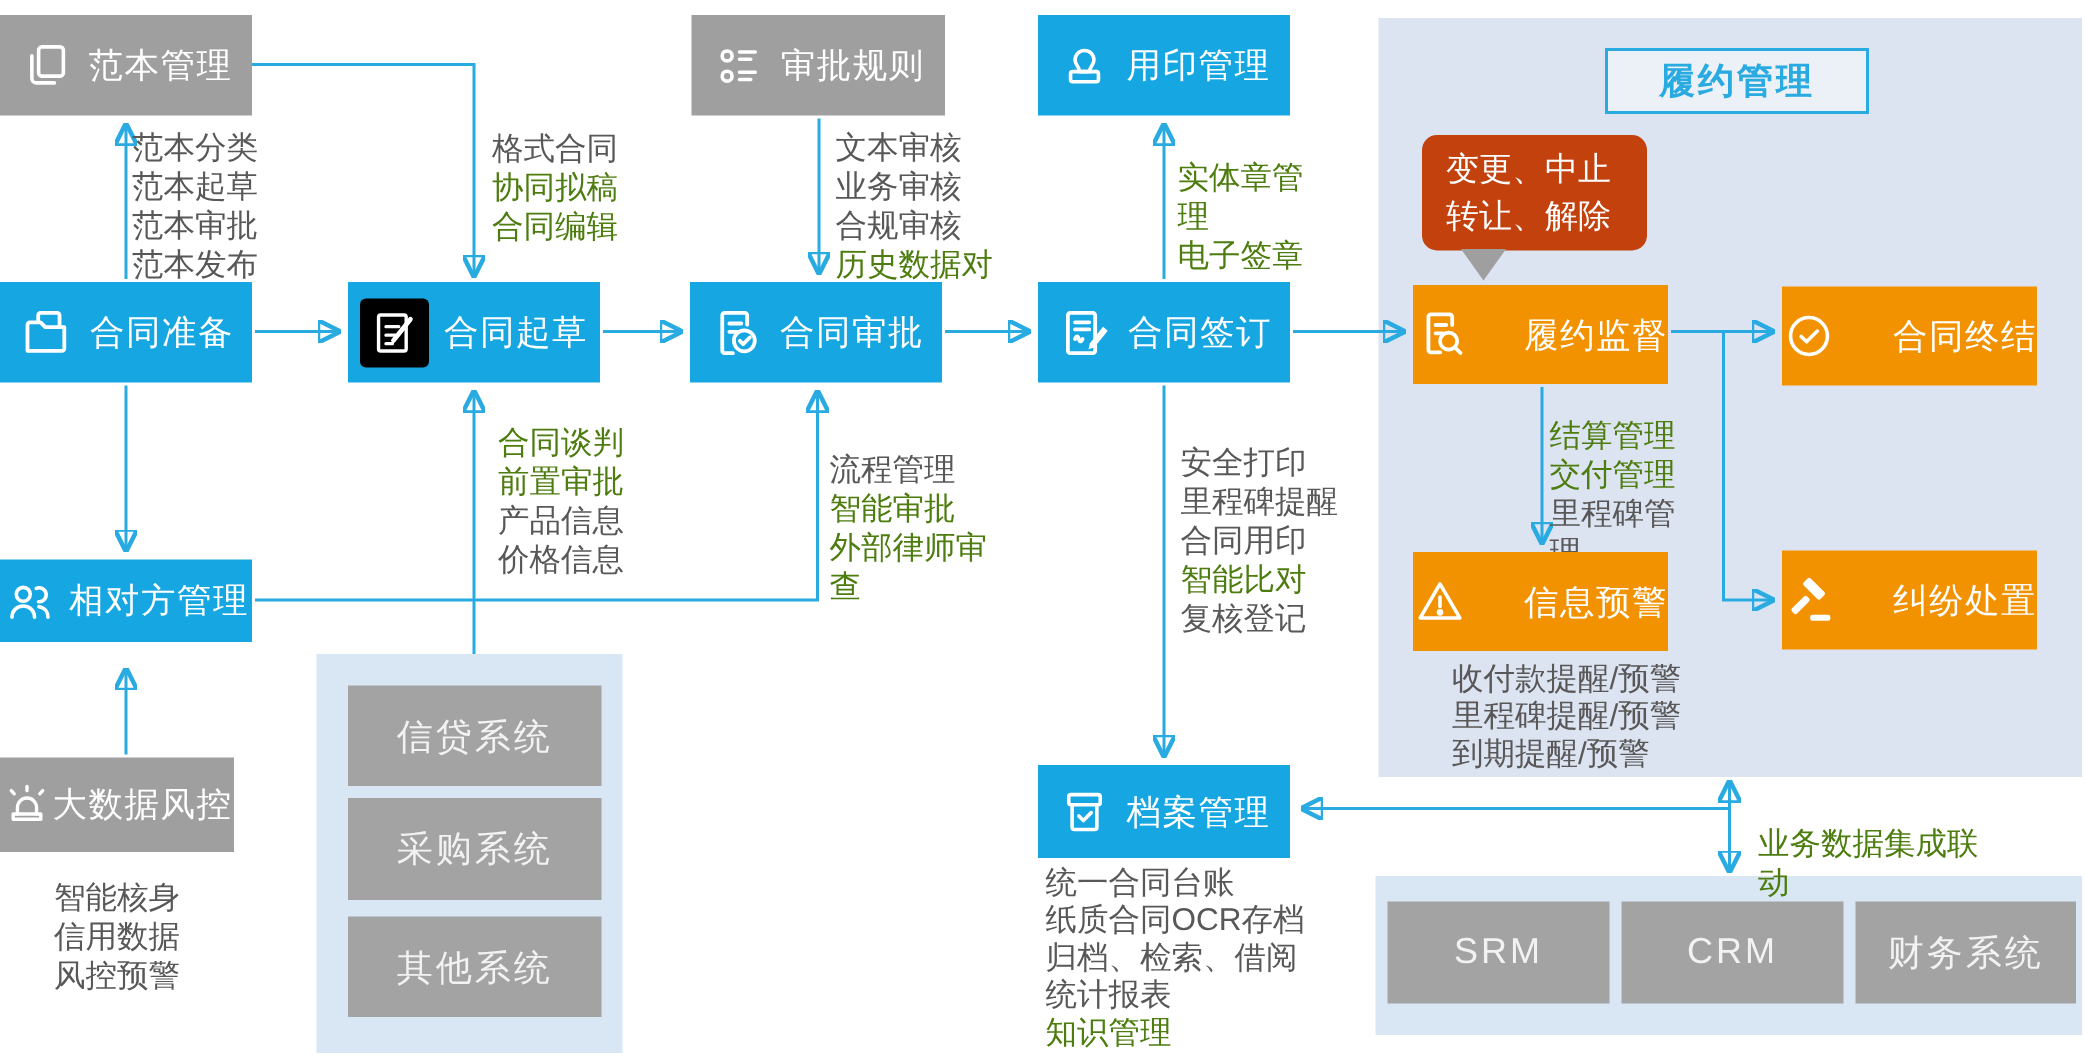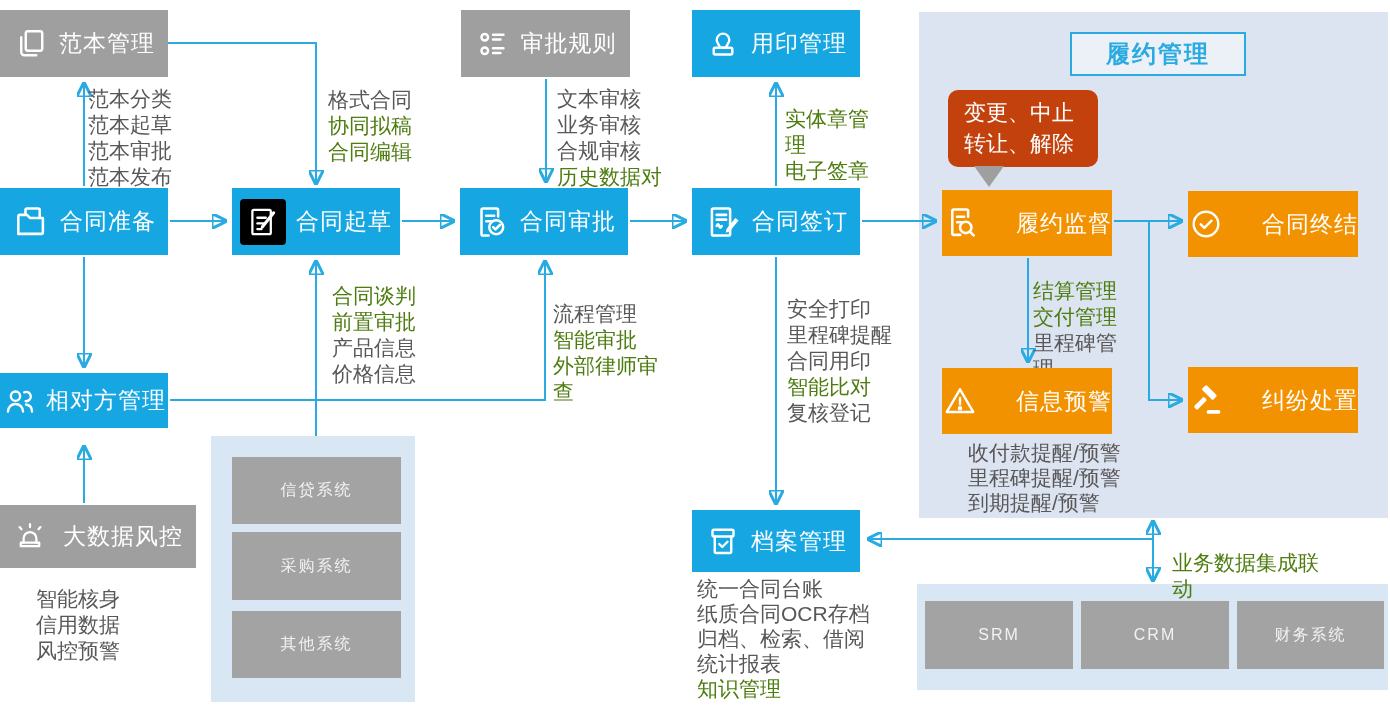--- a/index.html
+++ b/index.html
@@ -30,21 +30,21 @@
                 display:flex; align-items:center; justify-content:center; letter-spacing:2px;
                 background:rgba(255,255,255,0.45); z-index:2; }
 
   .callout { position:absolute; left:948px; top:90px; width:150px; height:77px;
              background:#c2410c; border-radius:10px; color:#fff; font-size:22px;
              line-height:31px; padding:7px 0 0 16px; z-index:2; }
   .callout .tail { position:absolute; left:26px; bottom:-20px; width:0; height:0;
              border-left:15px solid transparent; border-right:15px solid transparent;
              border-top:21px solid #9f9f9f; }
 
-  .sys-box { position:absolute; background:#a3a3a3; color:#f2f2f2; font-size:16px;
+  .sys-box { position:absolute; background:#a3a3a3; color:#f2f2f2; font-size:24px;
              letter-spacing:2px; display:flex; align-items:center; justify-content:center; z-index:2; }
 </style>
 </head>
 <body>
 
 <div id="stage">
 
   <div class="panel" style="left:919px; top:12px; width:469px; height:506px;"></div>
   <div class="sys-panel" style="left:211px; top:436px; width:204px; height:266px;"></div>
   <div class="sys-panel" style="left:917px; top:584px; width:471px; height:106px;"></div>
@@ -108,21 +108,21 @@
       <svg width="36" height="36" viewBox="0 0 24 24">
           <circle cx="9" cy="8.8" r="3.1"></circle>
           <path d="M4 19 c0-3 2.2-5 5-5 s5 2 5 5"></path>
           <path d="M14.8 6.2 a3.1 3.1 0 1 1 1 5.9"></path>
           <path d="M16 14.3 c2.6 0.4 4 2.3 4 4.7"></path>
         </svg>
     </span>
     <span>相对方管理</span>
   </div>
 
-  <div class="node gray" style="left:0; top:505px; width:196px; height:63px; gap:16px">
+  <div class="node gray" style="left:0; top:505px; width:156px; height:63px; gap:0">
     <span class="ic">
       <svg width="34" height="34" viewBox="0 0 24 24">
           <path d="M7.5 16 v-3 a4.5 4.5 0 0 1 9 0 v3"></path>
           <path d="M5.5 16 h13 v2.5 h-13 z"></path>
           <path d="M12 5 V3 M6 6.5 L4.6 5 M18 6.5 L19.4 5"></path>
         </svg>
     </span>
     <span>大数据风控</span>
   </div>
 

